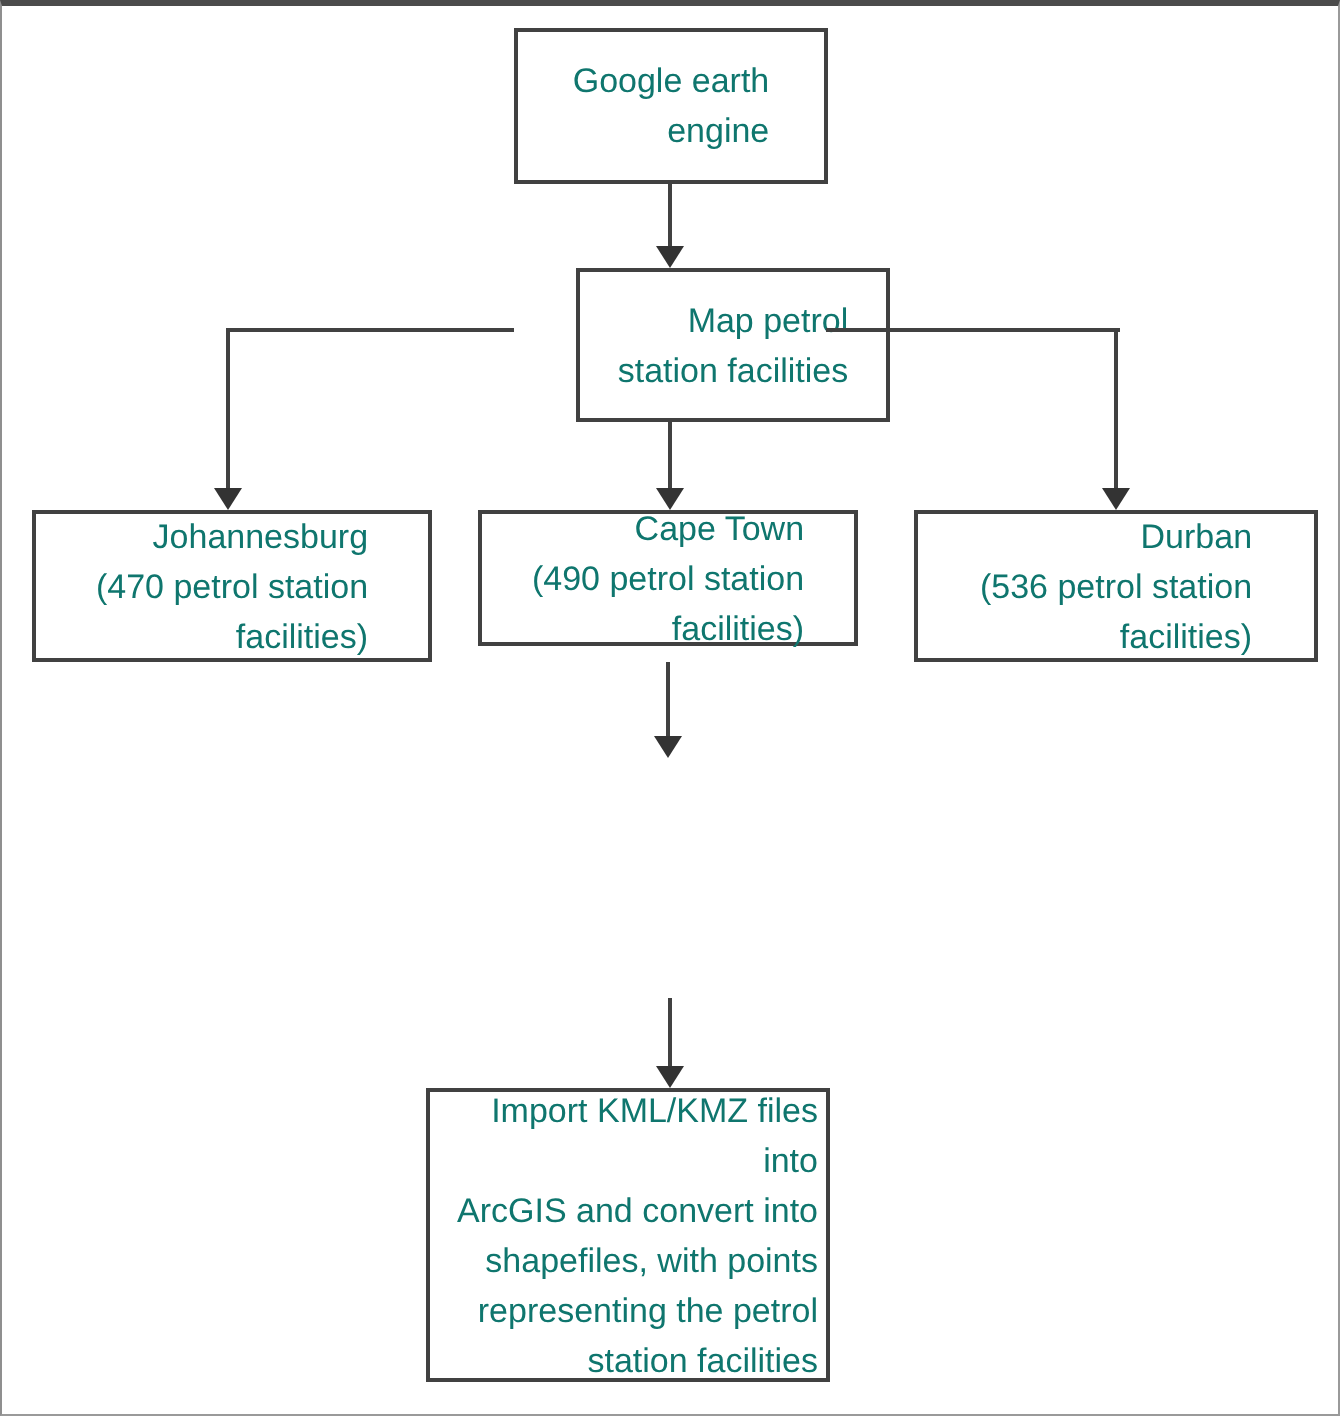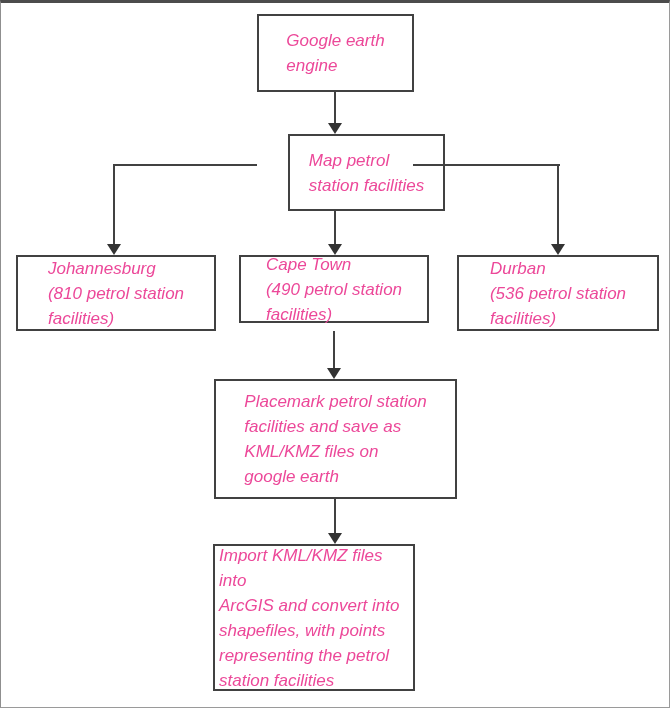--- a/index.html
+++ b/index.html
@@ -16,30 +16,29 @@
     border-bottom: 1px solid #9a9a9a;
     font-family: "Liberation Sans", sans-serif;
     overflow: hidden;
   }
 
   .node {
     position: absolute;
     box-sizing: border-box;
     border: 2px solid #414141;
     background: #ffffff;
-    color: #ec4899;
+    color: #0f766e;
     font-size: 17px;
     line-height: 25px;
-    text-align: left;
+    text-align: right;
     white-space: pre-line;
     display: flex;
     align-items: center;
     justify-content: center;
     padding: 2px 4px;
-    font-style: italic;
   }
 
   .line {
     position: absolute;
     background: #414141;
   }
 
   .arrow-down {
     position: absolute;
     width: 0;
@@ -79,35 +78,31 @@
 
 <div class="frame">
 
   <div class="node" id="n-gee">Google earth
 engine</div>
 
   <div class="node" id="n-map">Map petrol
 station facilities</div>
 
   <div class="node" id="n-jhb">Johannesburg
-(810 petrol station
+(470 petrol station
 facilities)</div>
 
   <div class="node" id="n-cpt">Cape Town
 (490 petrol station
 facilities)</div>
 
   <div class="node" id="n-dbn">Durban
 (536 petrol station
 facilities)</div>
 
-  <div class="node" id="n-plc">Placemark petrol station
-facilities and save as
-KML/KMZ files on
-google earth</div>
 
   <div class="node" id="n-imp">Import KML/KMZ files into
 ArcGIS and convert into
 shapefiles, with points
 representing the petrol
 station facilities</div>
 
   <div class="line" id="l-gee-map"></div>
   <div class="arrow-down" id="a-gee-map"></div>
 

